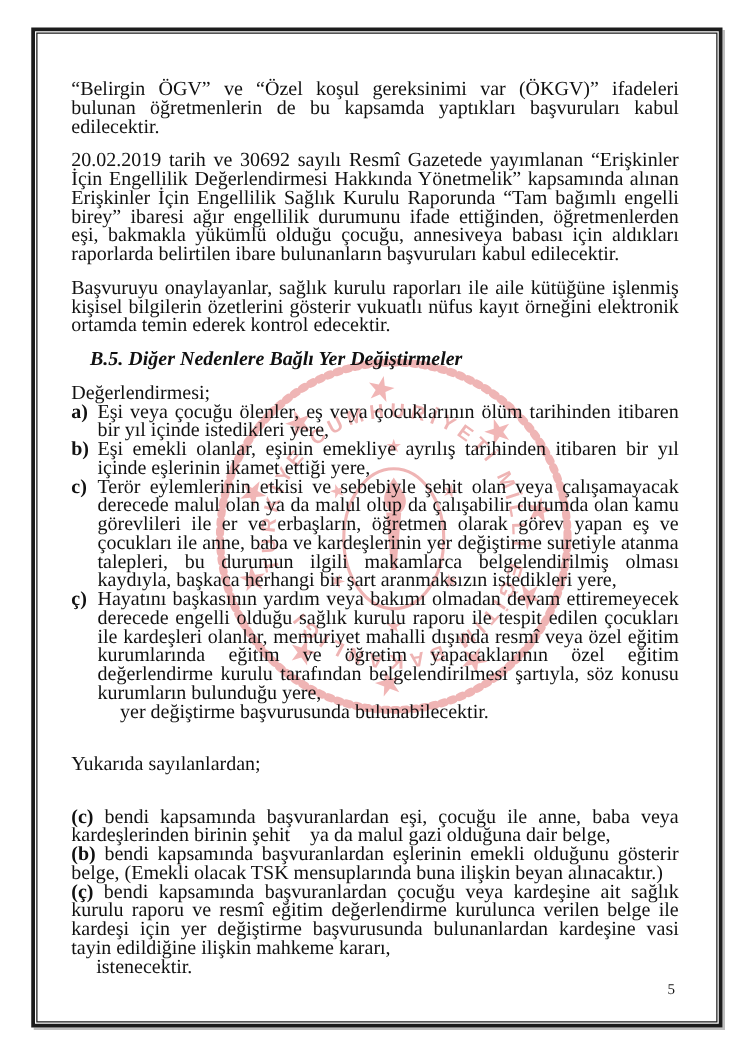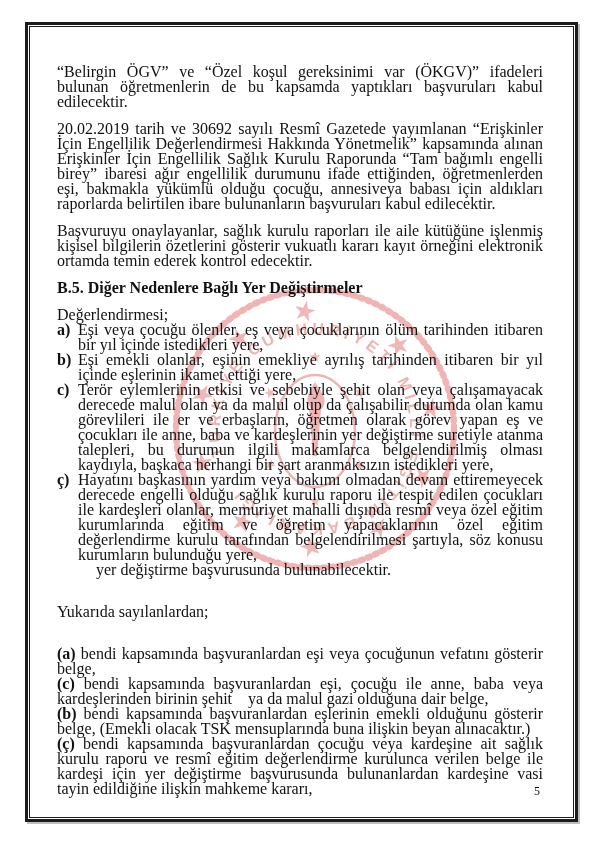--- a/index.html
+++ b/index.html
@@ -19,21 +19,21 @@
   }
   .watermark{
     position:absolute;left:135px;top:252px;width:300px;height:300px;
     z-index:0;pointer-events:none;
   }
   .content{
     position:absolute;left:27px;top:37px;width:486px;z-index:1;
     font-size:16px;line-height:15px;text-align:justify;
   }
   .para{margin:0 0 12px 0;}
-  .heading{font-weight:bold;margin:0 0 12px 0;}
+  .heading{font-weight:bold;margin:0 0 12px 15px;font-style:italic;}
   .lead-bold{font-weight:bold;}
   .list{margin:0;}
   .list-item{position:relative;padding-left:21px;margin:0;}
   .list-item .lbl{position:absolute;left:0;top:0;font-weight:bold;}
   .list-closing{margin:0 0 0 39px;}
   .gap-lg{height:27px;}
   .flat-item{margin:0;}
   .flat-item .lbl2{font-weight:bold;}
   .closing-indent{margin-left:20px;}
   .page-number{
@@ -88,21 +88,21 @@
           <path d="M144,131 l12,0 l-4,46 l-4,0 z" fill="#efb1b1"></path>
         </g>
       </g>
     </svg>
 
     <div class="content">
       <p class="para">“Belirgin ÖGV” ve “Özel koşul gereksinimi var (ÖKGV)” ifadeleri bulunan öğretmenlerin de bu kapsamda yaptıkları başvuruları kabul edilecektir.</p>
 
       <p class="para">20.02.2019 tarih ve 30692 sayılı Resmî Gazetede yayımlanan “Erişkinler İçin Engellilik Değerlendirmesi Hakkında Yönetmelik” kapsamında alınan Erişkinler İçin Engellilik Sağlık Kurulu Raporunda “Tam bağımlı engelli birey” ibaresi ağır engellilik durumunu ifade ettiğinden, öğretmenlerden eşi, bakmakla yükümlü olduğu çocuğu, annesiveya babası için aldıkları raporlarda belirtilen ibare bulunanların başvuruları kabul edilecektir.</p>
 
-      <p class="para">Başvuruyu onaylayanlar, sağlık kurulu raporları ile aile kütüğüne işlenmiş kişisel bilgilerin özetlerini gösterir vukuatlı kararı kayıt örneğini elektronik ortamda temin ederek kontrol edecektir.</p>
+      <p class="para">Başvuruyu onaylayanlar, sağlık kurulu raporları ile aile kütüğüne işlenmiş kişisel bilgilerin özetlerini gösterir vukuatlı nüfus kayıt örneğini elektronik ortamda temin ederek kontrol edecektir.</p>
 
 
       <p class="heading">B.5. Diğer Nedenlere Bağlı Yer Değiştirmeler</p>
 
       <div class="flat-item">Değerlendirmesi;</div>
 
       <div class="list">
         <div class="list-item"><span class="lbl">a)</span><span>Eşi veya çocuğu ölenler, eş veya çocuklarının ölüm tarihinden itibaren bir yıl içinde istedikleri yere,</span></div>
         <div class="list-item"><span class="lbl">b)</span><span>Eşi emekli olanlar, eşinin emekliye ayrılış tarihinden itibaren bir yıl içinde eşlerinin ikamet ettiği yere,</span></div>
         <div class="list-item"><span class="lbl">c)</span><span>Terör eylemlerinin etkisi ve sebebiyle şehit olan veya çalışamayacak derecede malul olan ya da malul olup da çalışabilir durumda olan kamu görevlileri ile er ve erbaşların, öğretmen olarak görev yapan eş ve çocukları ile anne, baba ve kardeşlerinin yer değiştirme suretiyle atanma talepleri, bu durumun ilgili makamlarca belgelendirilmiş olması kaydıyla, başkaca herhangi bir şart aranmaksızın istedikleri yere,</span></div>
@@ -110,22 +110,22 @@
         <div class="list-closing">yer değiştirme başvurusunda bulunabilecektir.</div>
       </div>
 
       <div class="gap-lg"></div>
 
       <div class="flat-item">Yukarıda sayılanlardan;</div>
 
       <div class="gap-lg"></div>
 
       <div class="list">
-        <div class="flat-item"><span class="lbl2">(a)</span><span> bendi kapsamında başvuranlardan eşi veya çocuğunun vefatını gösterir belge,</span></div>
         <div class="flat-item"><span class="lbl2">(c)</span><span> bendi kapsamında başvuranlardan eşi, çocuğu ile anne, baba veya kardeşlerinden birinin şehit &nbsp;&nbsp;&nbsp;ya da malul gazi olduğuna dair belge,</span></div>
         <div class="flat-item"><span class="lbl2">(b)</span><span> bendi kapsamında başvuranlardan eşlerinin emekli olduğunu gösterir belge, (Emekli olacak TSK mensuplarında buna ilişkin beyan alınacaktır.)</span></div>
         <div class="flat-item"><span class="lbl2">(ç)</span><span> bendi kapsamında başvuranlardan çocuğu veya kardeşine ait sağlık kurulu raporu ve resmî eğitim değerlendirme kurulunca verilen belge ile kardeşi için yer değiştirme başvurusunda bulunanlardan kardeşine vasi tayin edildiğine ilişkin mahkeme kararı,</span></div>
+        <div class="closing-indent">istenecektir.</div>
       </div>
     </div>
 
     <div class="page-number">5</div>
   </div>
 </div>
 
 </body></html>

